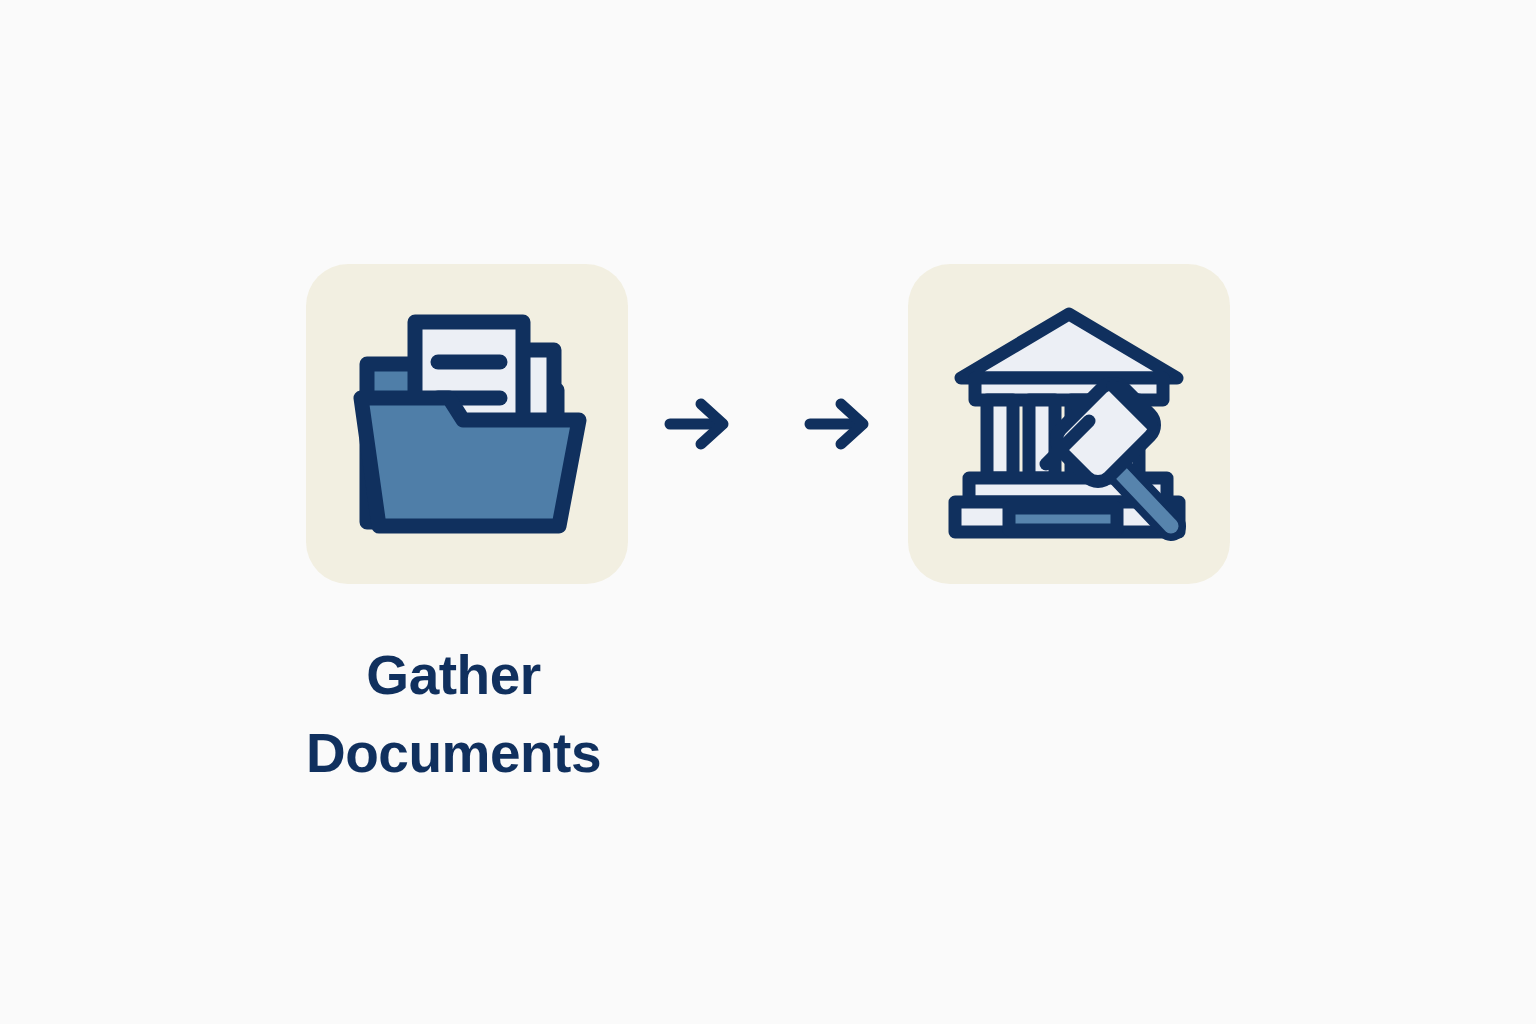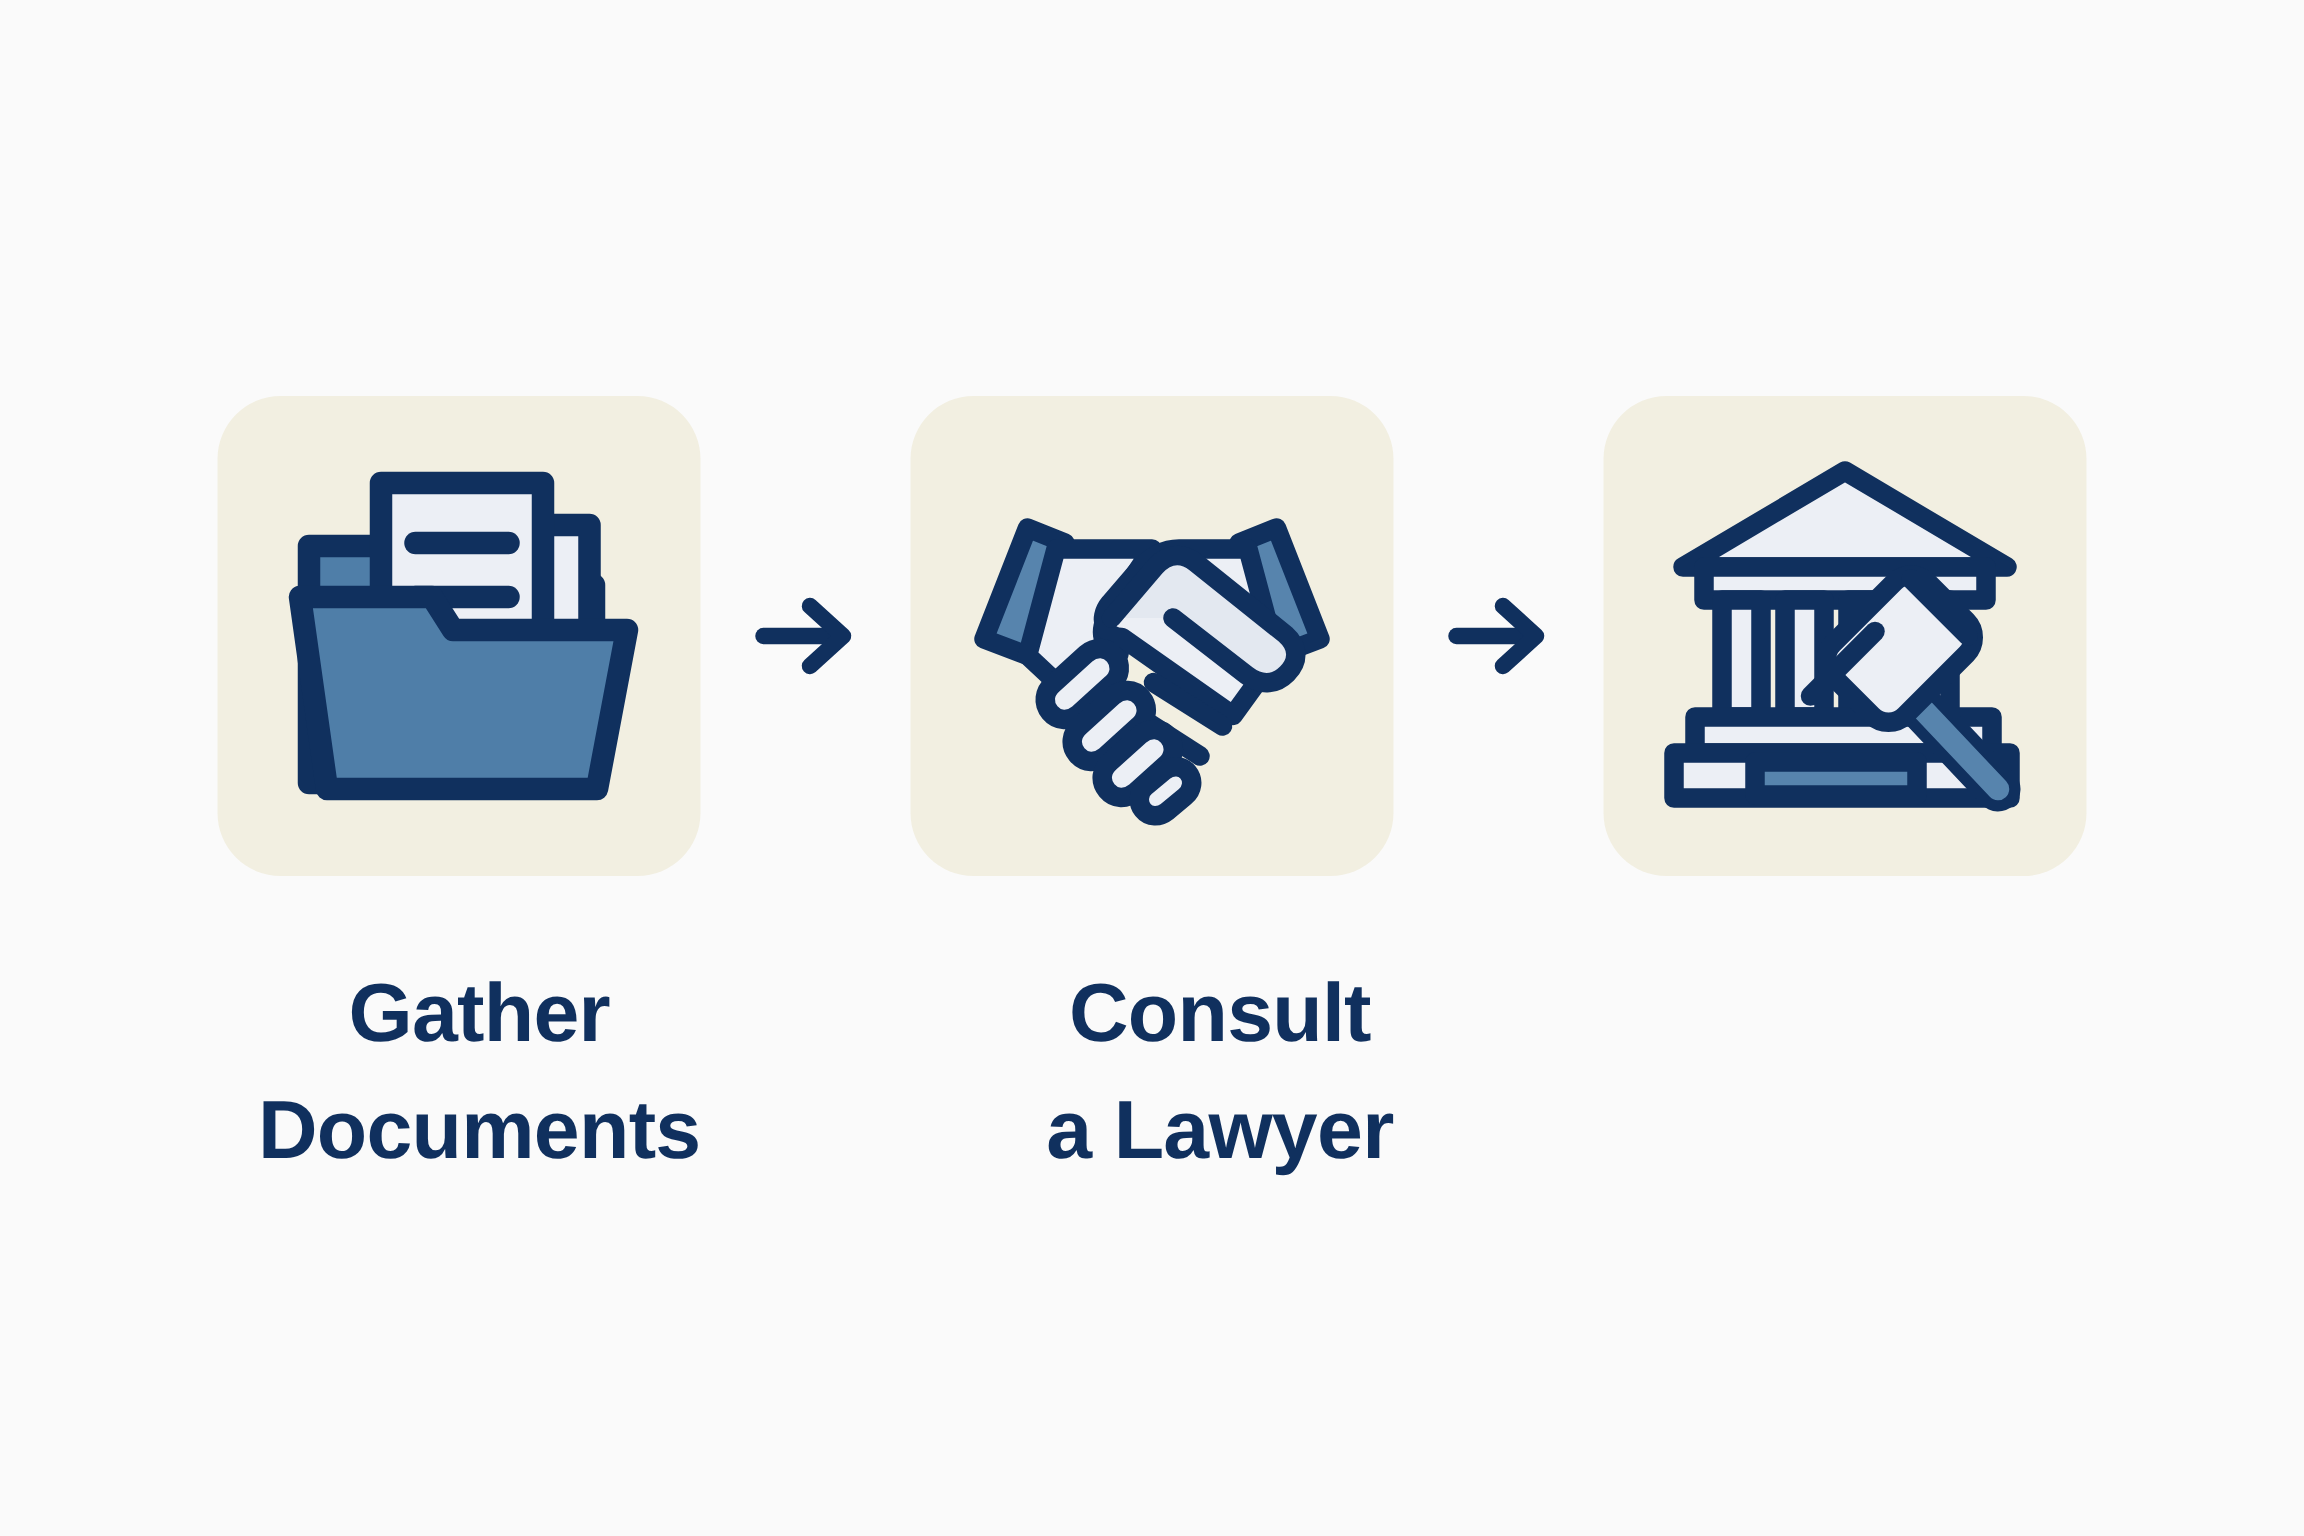--- a/index.html
+++ b/index.html
@@ -33,21 +33,21 @@
     display: flex;
     flex-direction: row;
     align-items: flex-start;
     justify-content: center;
   }
 
   .step {
     width: 322px;
     display: flex;
     flex-direction: column;
-    align-items: flex-end;
+    align-items: flex-start;
   }
 
   .icon-card {
     width: 322px;
     height: 320px;
     background: #f2efe1;
     border-radius: 42px;
     display: flex;
     align-items: center;
     justify-content: center;
@@ -111,56 +111,20 @@
 
     <div class="connector">
       <svg width="70" height="62" viewBox="0 0 70 62">
         <g fill="none" stroke="#10305e" stroke-width="11" stroke-linecap="round" stroke-linejoin="round">
           <line x1="7" y1="31" x2="56" y2="31"></line>
           <polyline points="38,11 60,31 38,51"></polyline>
         </g>
       </svg>
     </div>
 
-    <div class="step">
-      <div class="icon-card">
-        <svg width="260" height="260" viewBox="0 0 260 260">
-          <g stroke="#10305e" stroke-width="13" stroke-linejoin="round" stroke-linecap="round">
-
-            <path d="M18 132 L47 58 L72 68 L47 143 Z" fill="#5784ad"></path>
-
-            <path d="M242 132 L213 58 L188 68 L213 143 Z" fill="#5784ad"></path>
-
-            <path d="M47 143 L66 72 h64 l-28 42 c-9 13 -5 24 6 28
-                     l-30 30 -31 -29 Z" fill="#eceff5"></path>
-
-            <path d="M213 143 L194 72 h-46 c-12 0 -20 6 -27 14
-                     l-19 22 c-9 11 -3 23 8 23 l74 52 29 -40 Z" fill="#eceff5"></path>
-
-            <path d="M103 118 l29 -34 c8 -9 18 -10 27 -3 l60 48
-                     c9 8 9 18 1 26 -8 8 -18 8 -27 1 l-49 -38" fill="#e3e8f0"></path>
-
-            <path d="M131 161 l46 29"></path>
-            <path d="M120 183 l42 27"></path>
-            <path d="M112 205 l32 20"></path>
-
-            <path d="M64 162 l22 -20 c6 -5 14 -5 19 1 5 6 4 14 -2 19
-                     l-22 20 c-6 5 -14 5 -19 -1 -5 -6 -4 -14 2 -19 Z" fill="#eceff5"></path>
-            <path d="M82 190 l22 -20 c6 -5 14 -5 19 1 5 6 4 14 -2 19
-                     l-22 20 c-6 5 -14 5 -19 -1 -5 -6 -4 -14 2 -19 Z" fill="#eceff5"></path>
-            <path d="M102 214 l20 -18 c6 -5 14 -5 19 1 5 6 4 14 -2 19
-                     l-20 18 c-6 5 -14 5 -19 -1 -5 -6 -4 -14 2 -19 Z" fill="#eceff5"></path>
-            <path d="M126 230 l12 -10 c5 -4 12 -4 16 1 4 5 3 12 -2 16
-                     l-12 10 c-5 4 -12 4 -16 -1 -4 -5 -3 -12 2 -16 Z" fill="#eceff5"></path>
-          </g>
-        </svg>
-      </div>
-      <div class="step-label">Consult
-a Lawyer</div>
-    </div>
 
     <div class="connector">
       <svg width="70" height="62" viewBox="0 0 70 62">
         <g fill="none" stroke="#10305e" stroke-width="11" stroke-linecap="round" stroke-linejoin="round">
           <line x1="7" y1="31" x2="56" y2="31"></line>
           <polyline points="38,11 60,31 38,51"></polyline>
         </g>
       </svg>
     </div>
 

